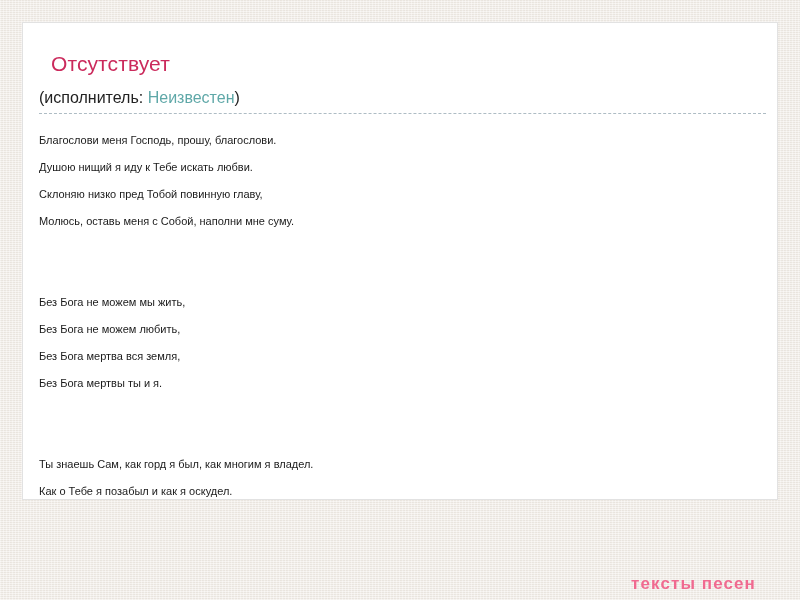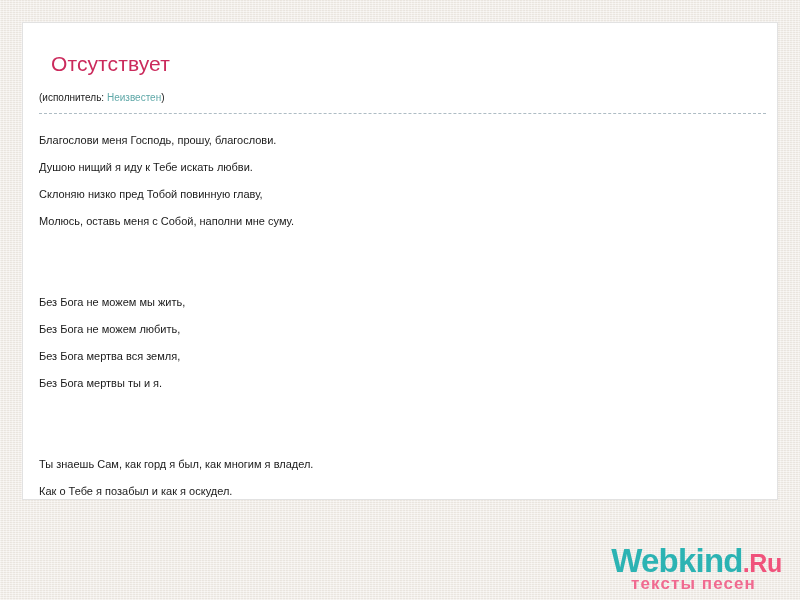--- a/index.html
+++ b/index.html
@@ -48,21 +48,21 @@
     padding: 0;
     font-size: 21px;
     font-weight: normal;
     line-height: 26px;
     color: #cb2a5c;
     letter-spacing: 0.1px;
   }
 
   .artist-line {
     margin: 3px 0 0 0;
-    font-size: 10px;
+    font-size: 16px;
     line-height: 18px;
     color: #222222;
     white-space: nowrap;
   }
 
   .artist-link {
     color: #5fa8a8;
     text-decoration: none;
     cursor: pointer;
   }
@@ -149,19 +149,16 @@
 
 Ты знаешь Сам, как горд я был, как многим я владел.
 Как о Тебе я позабыл и как я оскудел.
 Теперь прошу лишь об одном: «Возьми меня слугой,
 Хочу я в доме быть родном, где радость и покой».</div>
 
     </div>
   </div>
 
   <div class="site-logo">
-    <div class="logo-main">
-      <span class="logo-web">Webkind</span><span class="logo-ru">.Ru</span>
-    </div>
     <div class="logo-tagline">тексты песен</div>
   </div>
 
 </div>
 
 </body></html>

